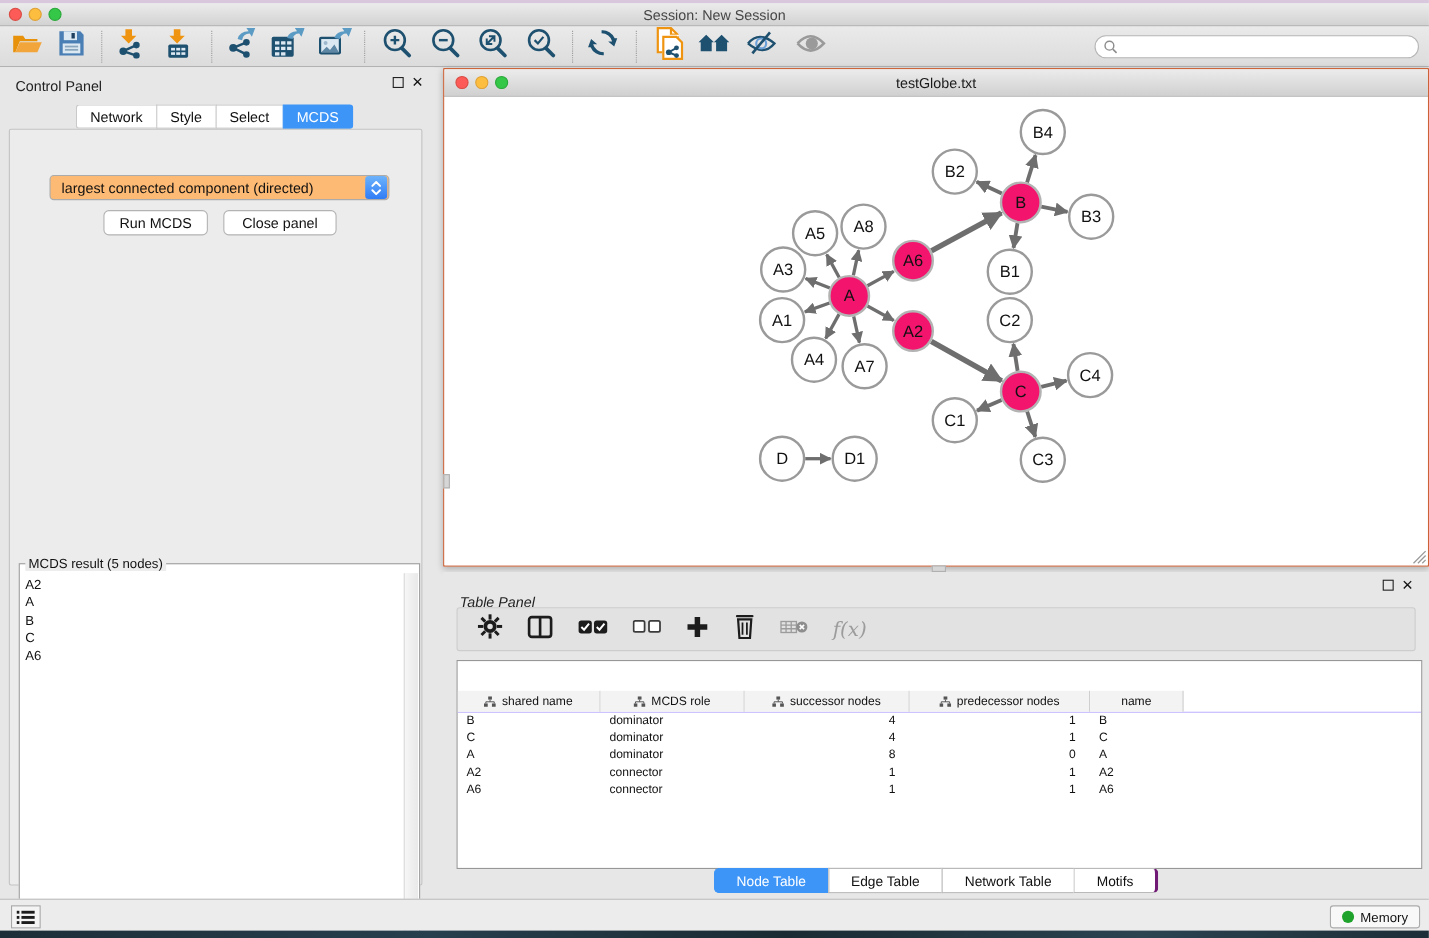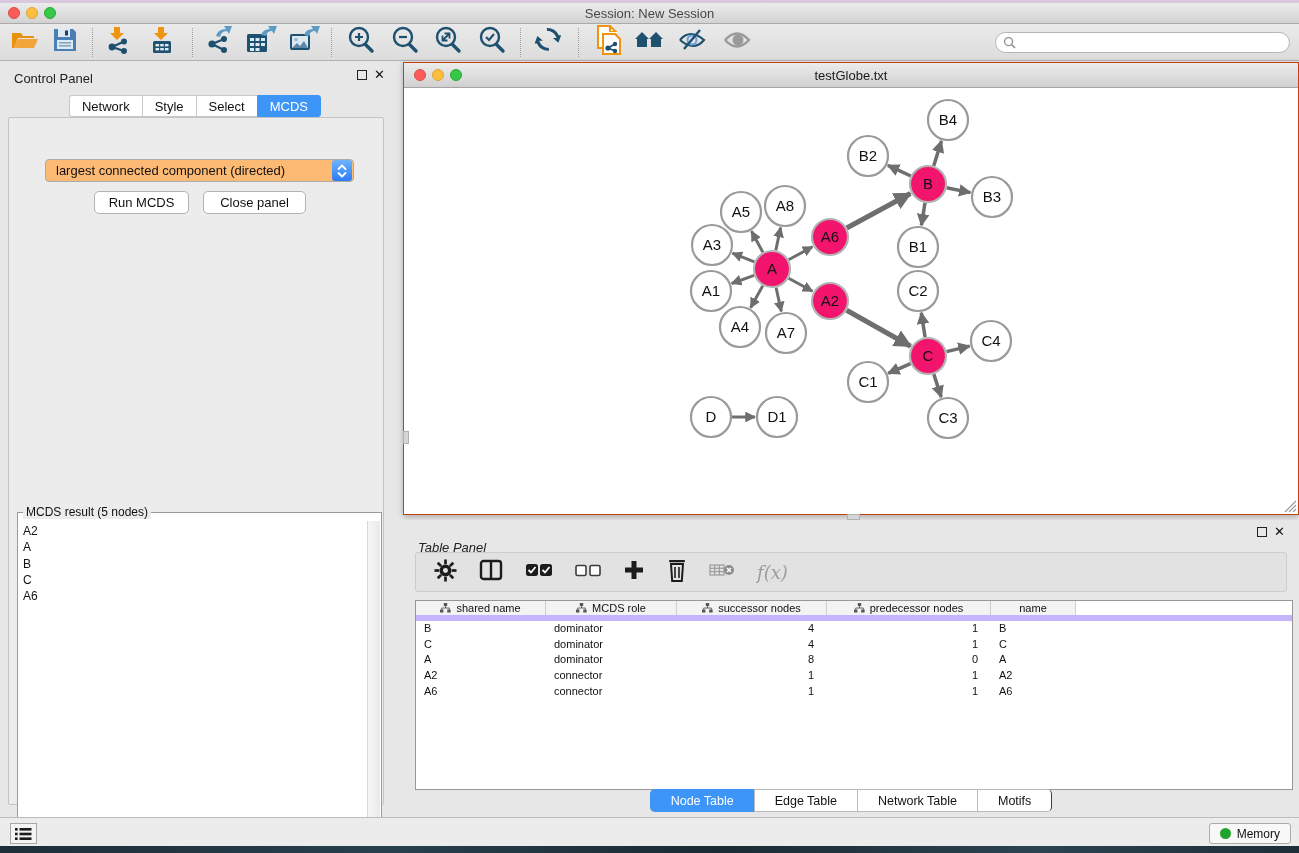--- a/index.html
+++ b/index.html
@@ -73,31 +73,31 @@
     background:#d6d6d6; border:1px solid #b0b0b0; }
 
   
   .table-panel { position:absolute; left:403px; top:520px; width:896px; height:293px; background:#e7e7e7; }
   .tbl-header-row { position:absolute; left:15px; top:20px;font-style:italic; }
   .tbl-toolbar { position:absolute; left:12px; top:32px; width:872px; height:40px; background:#e2e2e2;
     border:1px solid #cdcdcd; border-radius:3px; display:flex; align-items:center; gap:22px; padding-left:18px; }
   .fx-label { font-family:"DejaVu Serif","Liberation Serif",serif; font-style:italic; color:#9c9c9c; font-size:18px; }
   .data-table { position:absolute; left:12px; top:80px; width:878px; height:190px; background:#fff;
     border:1px solid #979797; overflow:hidden; }
-  .thead { display:flex; height:20px; border-bottom:6px solid #c4b5fd; }
+  .thead { display:flex; height:20px; border-bottom:1px solid #c4b5fd;margin-top:27px; }
   .th { background:#f3f3f3; border-right:1px solid #cfcfcf; display:flex; align-items:center;
     justify-content:center; gap:5px; font-size:11px; color:#111; }
   .trow { display:flex; height:15.7px; font-size:11px; color:#111; }
   .td { padding:1px 4px 0 8px; white-space:nowrap; }
   .td.num { text-align:right; padding-right:13px; }
   .bottom-tabs { position:absolute; left:0; top:269px; width:100%; display:flex; justify-content:center; }
   .btab { font-size:12.5px; color:#111; background:#fff; border:1px solid #b9b9b9; border-right:none;
     padding:4px 20px; height:23px; }
   .btab:first-child { border-radius:5px 0 0 5px; }
-  .btab:last-child { border-right:1px solid #701a75; border-radius:0 5px 5px 0; }
+  .btab:last-child { border-right:3px solid #701a75; border-radius:0 5px 5px 0; }
   .btab.sel { background:#3d95f7; border-color:#3d95f7; color:#fff; }
 
   
   .statusbar { position:absolute; left:0; top:817px; width:1299px; height:29px; background:#ececec;
     border-top:1px solid #bdbdbd; }
   .list-btn { position:absolute; left:10px; top:5px; width:27px; height:21px; background:#f4f4f4;
     border:1px solid #a8a8a8; display:flex; align-items:center; justify-content:center; }
   .memory-btn { position:absolute; right:8px; top:5px; height:21px; background:#f8f8f8;
     border:1px solid #ababab; border-radius:3px; display:flex; align-items:center; gap:6px; padding:0 10px; font-size:12px; color:#111; }
   .mem-dot { width:11px; height:11px; border-radius:50%; background:#1fa32c; }

